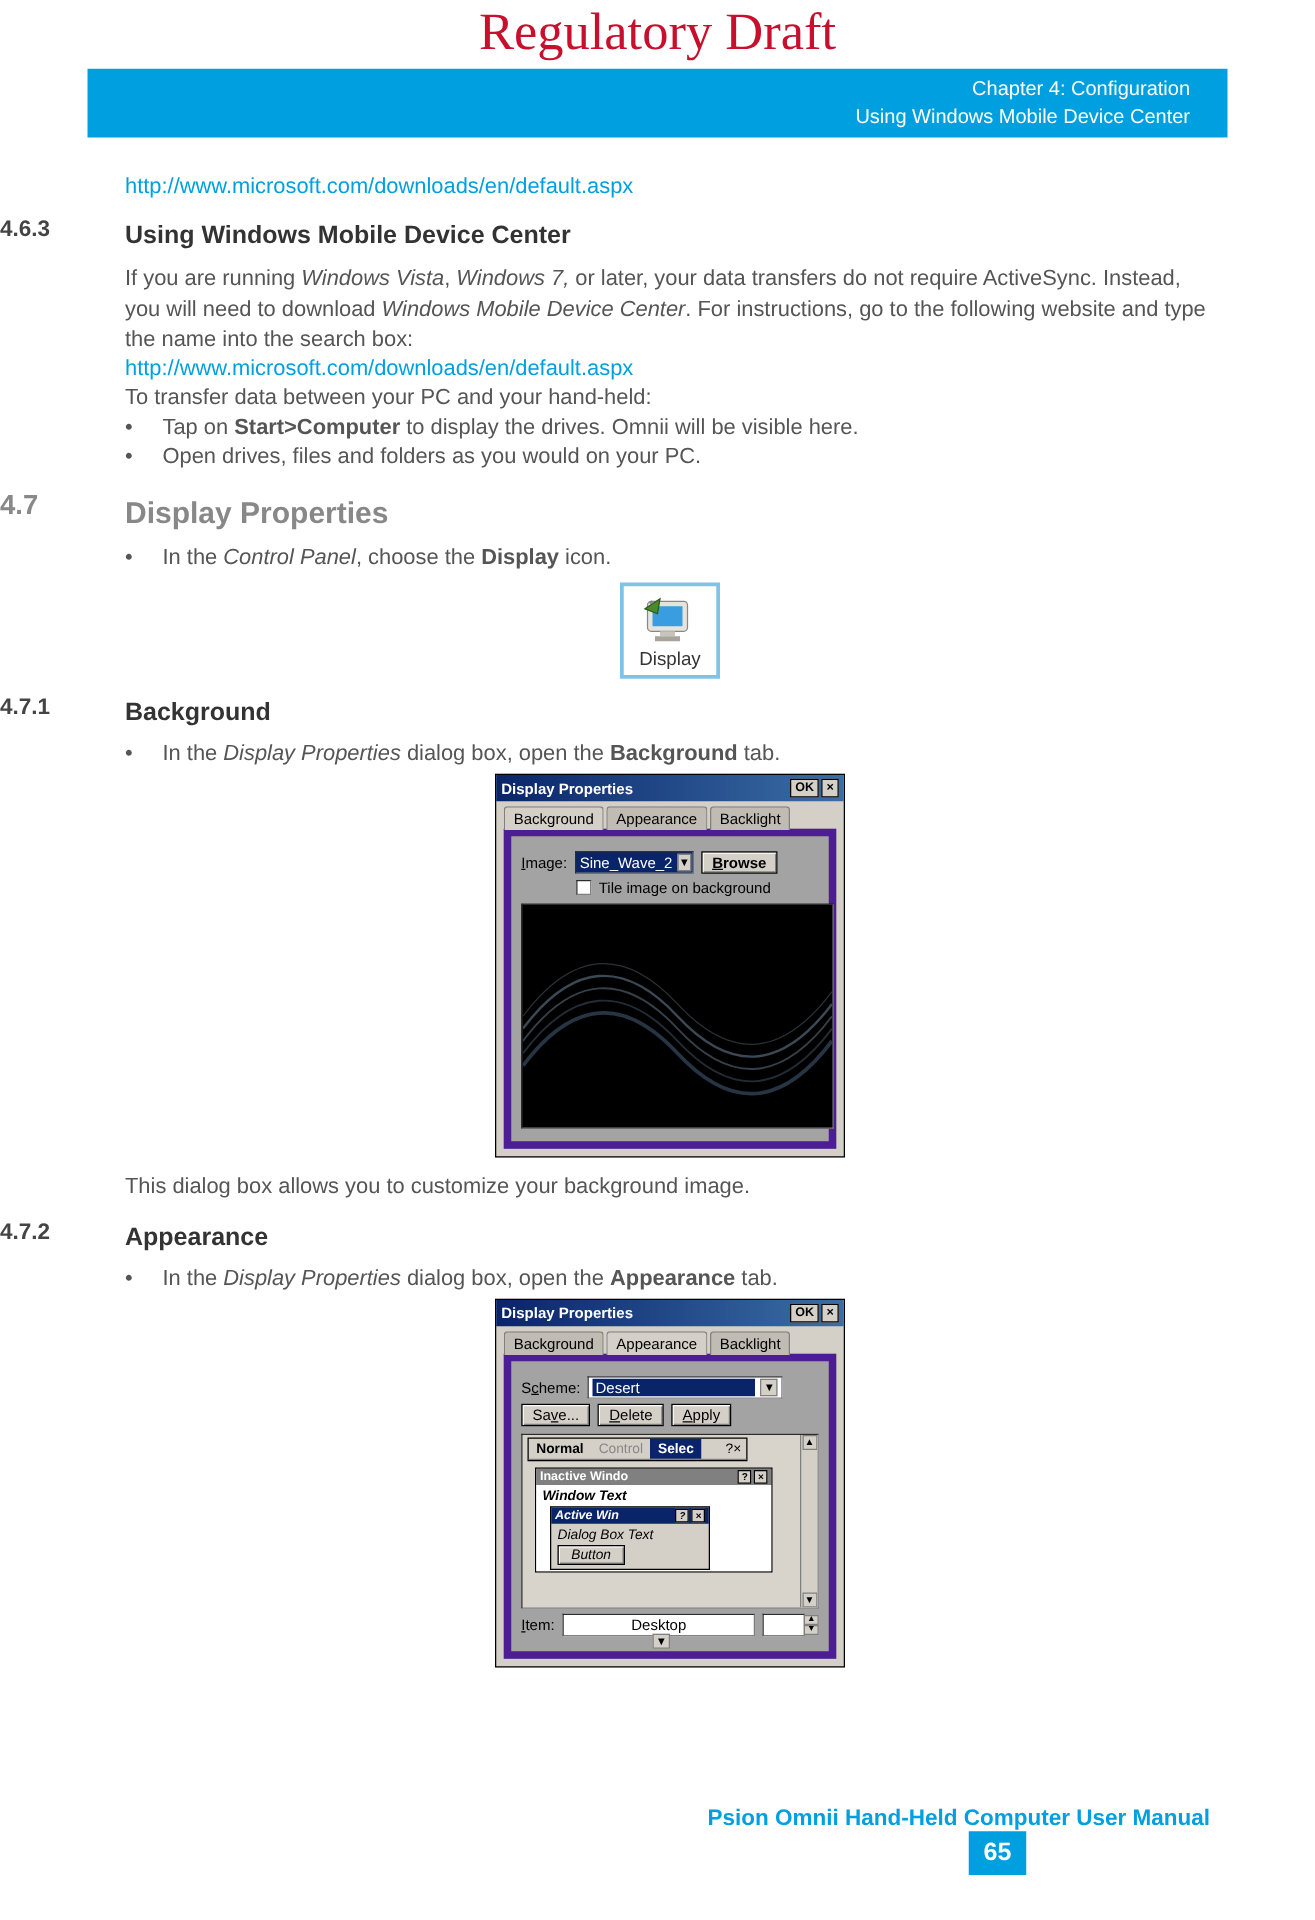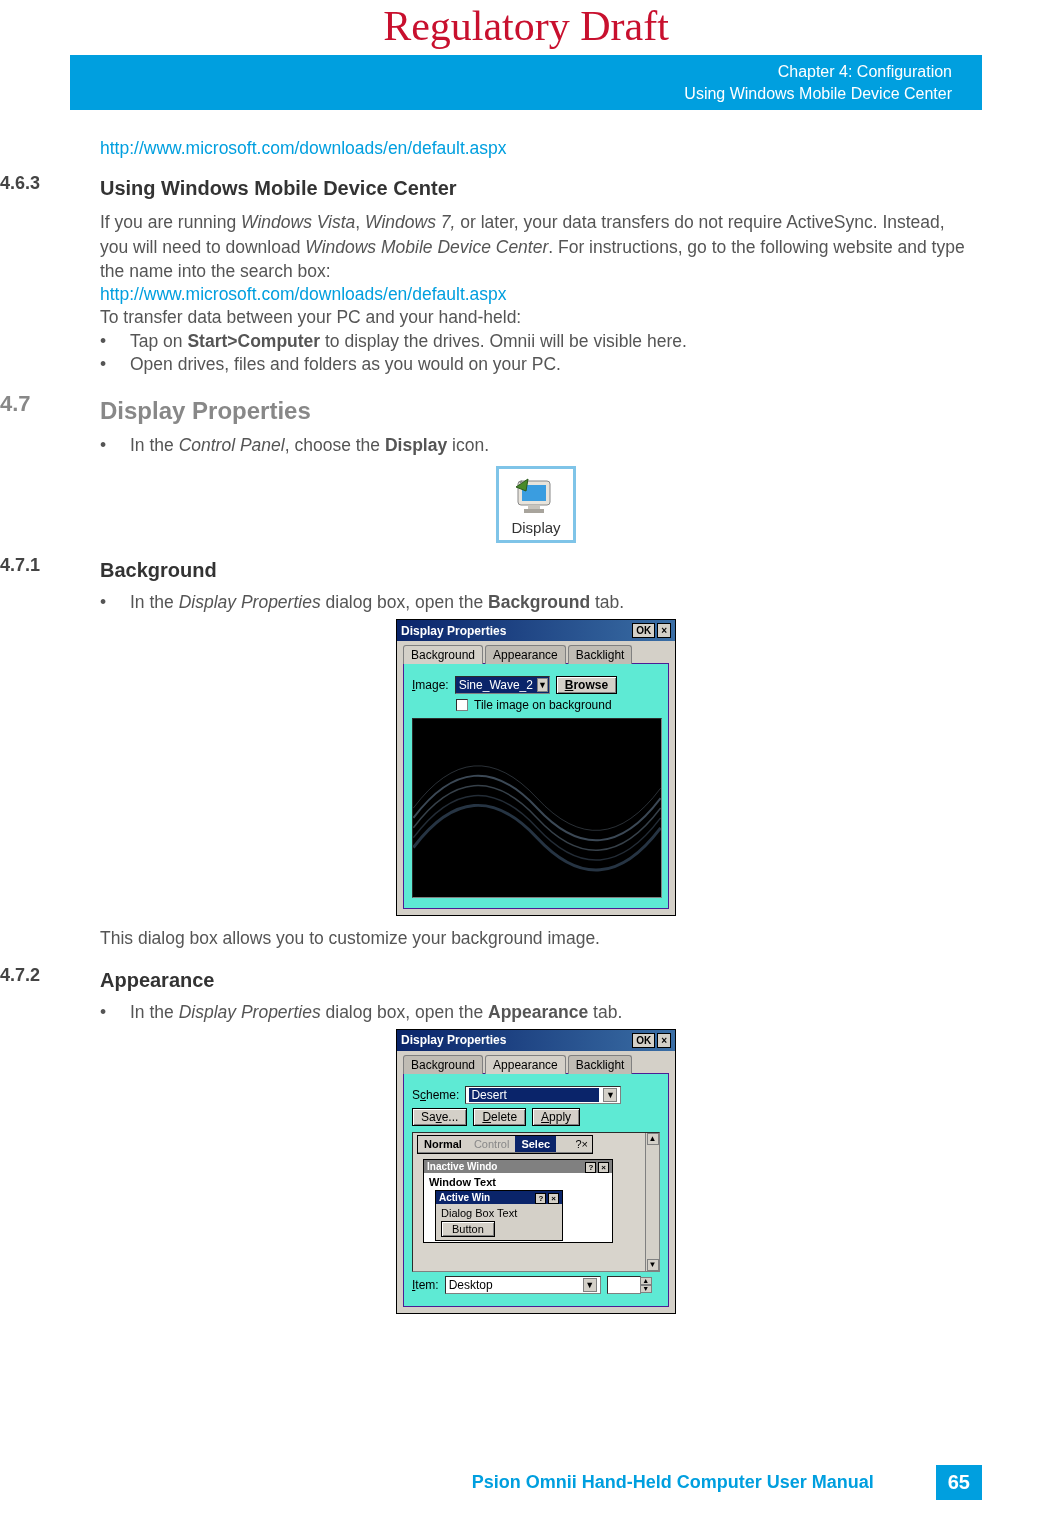--- a/index.html
+++ b/index.html
@@ -97,24 +97,24 @@
     background: #d4d0c8;
     padding: 2px 7px;
     margin-right: 2px;
     border-top-left-radius: 3px;
     border-top-right-radius: 3px;
     position: relative;
     z-index: 1;
   }
   .tab.inactive { background: #c0bcb4; }
   .tab-body {
-    border: 1px solid #4c1d95;
+    border: 6px solid #4c1d95;
     margin: -1px 6px 6px 6px;
     padding: 8px;
-    background: #5eead4;
+    background: #a3a3a3;
   }
   .field-row { display: flex; align-items: center; margin: 4px 0; }
   .field-label { margin-right: 6px; }
   .select {
     background: #fff; border: 1px inset #808080; padding: 1px 3px;
     display: inline-flex; align-items: center; justify-content: space-between;
     width: 95px; height: 18px;
   }
   .select.sel-hl { background: #0a246a; color: #fff; }
   .select .dd {
@@ -167,20 +167,21 @@
   .u { text-decoration: underline; }
   .spin { display:inline-flex; flex-direction:column; margin-left:-1px;}
   .spin div{width:12px;height:8px;border:1px solid #808080;background:#d4d0c8;font-size:7px;line-height:6px;text-align:center;}
 
   .footer {
     position: absolute;
     bottom: 36px;
     right: 70px;
     display: flex;
     align-items: center;
+    flex-direction: column;
   }
   .footer-text { color: #009fdf; font-weight: bold; font-size: 18px; margin-right: 14px; }
   .footer-page {
     background: #009fdf; color: #fff; font-weight: bold; font-size: 20px;
     padding: 6px 12px;
     margin-left: 48px;
   }
 </style>
 </head>
 <body>
@@ -349,21 +350,21 @@
                     <span style="padding:2px 6px;color:#888;">Control</span>
                     <span style="padding:2px 6px;background:#0a246a;color:#fff;font-weight:bold;">Selec</span>
                     <span style="flex:1;text-align:right;padding:2px 4px;"><span class="mx">?</span><span class="mx">×</span></span>
                   </div>
                 </div>
                 <div class="mini-win" style="left:10px;top:26px;width:190px;">
                   <div class="mini-title inactive">
                     <span>Inactive Windo</span>
                     <span><span class="mx">?</span><span class="mx">×</span></span>
                   </div>
-                  <div class="mini-body" style="background:#fff;">
+                  <div class="mini-body" style="background:#fff;font-style:italic;">
                     <div style="font-weight:bold;">Window Text</div>
                     <div class="mini-win" style="position:relative;left:6px;top:2px;width:128px;">
                       <div class="mini-title">
                         <span>Active Win</span>
                         <span><span class="mx">?</span><span class="mx">×</span></span>
                       </div>
                       <div class="mini-body">
                         <div>Dialog Box Text</div>
                         <div class="button-fake">Button</div>
                       </div>
@@ -371,21 +372,21 @@
                   </div>
                 </div>
                 <div class="scroll-v">
                   <div class="ar">▲</div>
                   <div class="ar">▼</div>
                 </div>
               </div>
 
               <div class="field-row">
                 <span class="field-label"><span class="u">I</span>tem:</span>
-                <span class="select" style="width:156px;">
+                <span class="select" style="width:156px;flex-direction:column;">
                   <span>Desktop</span>
                   <span class="dd">▼</span>
                 </span>
                 <span style="display:inline-block;width:34px;height:18px;border:1px inset #808080;background:#fff;margin-left:6px;"></span>
                 <span class="spin">
                     <div>▲</div>
                     <div>▼</div>
                   </span>
               </div>
             </div>

